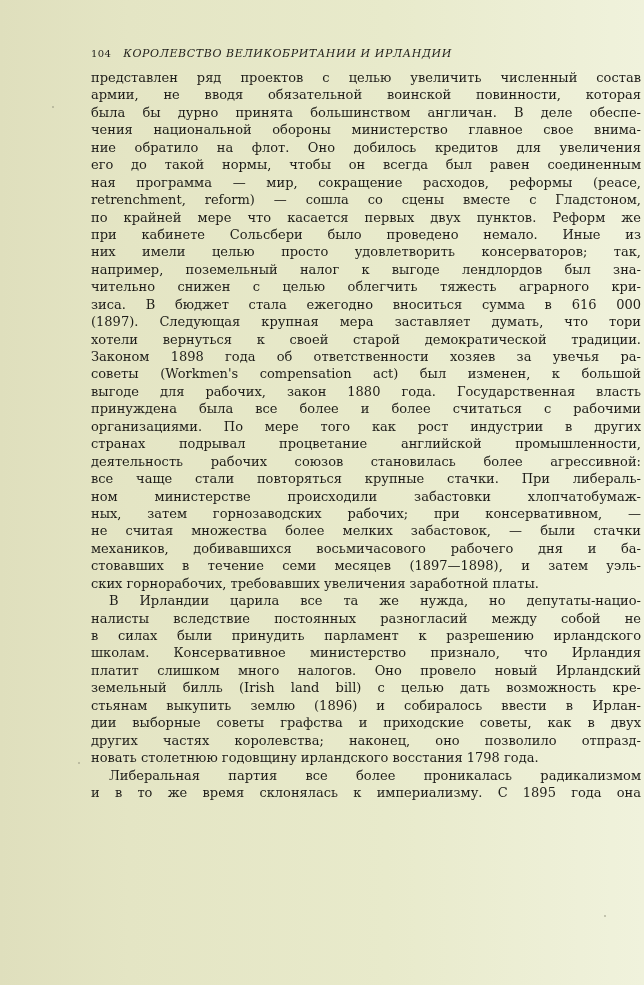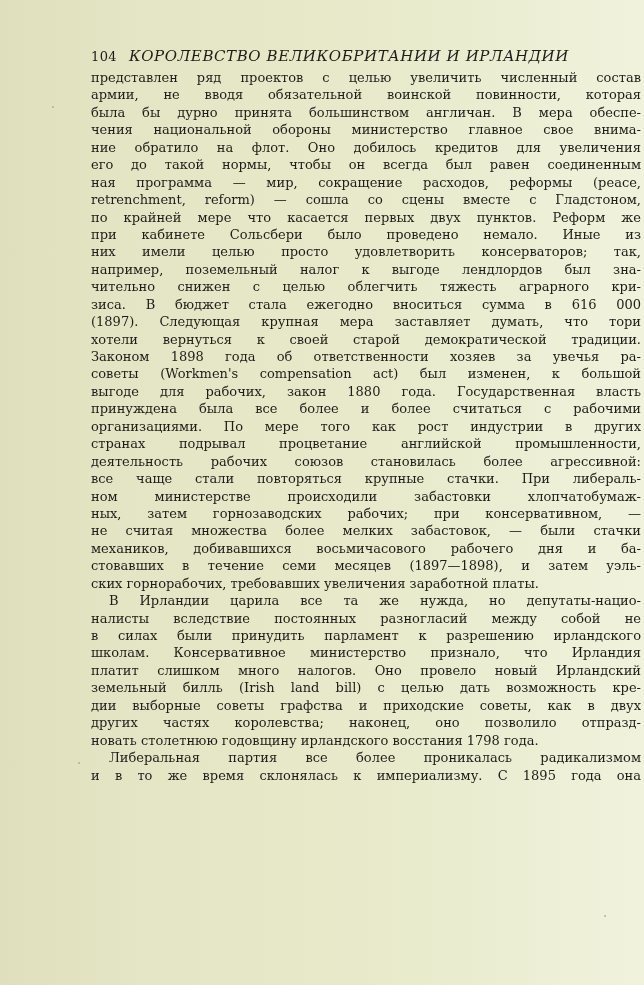--- a/index.html
+++ b/index.html
@@ -11,22 +11,22 @@
       position: relative;
     }
     .page {
       position: absolute; left: 91px; top: 47px; width: 550px;
     }
     .running-head {
       display: flex; align-items: baseline; height: 22px;
       font-size: 14.5px; letter-spacing: 0.4px;
       white-space: nowrap;
     }
-    .page-number { font-size: 13px; margin-right: 12px; }
-    .running-title { font-style: italic; text-transform: uppercase; font-size: 15px; letter-spacing: 0.6px; }
+    .page-number { font-size: 10px; margin-right: 12px; }
+    .running-title { font-style: italic; text-transform: uppercase; font-size: 11px; letter-spacing: 0.6px; }
     .body-text {
       margin-top: 0;
       font-size: 13px;
       line-height: 17.45px;
     }
     .line {
       display: block; white-space: nowrap;
       text-align: justify; text-align-last: justify;
       height: 17.45px; overflow: visible;
     }
@@ -39,21 +39,21 @@
 <body>
 
 <div class="page">
   <div class="running-head">
     <span class="page-number">104</span>
     <span class="running-title">Королевство Великобритании и Ирландии</span>
   </div>
   <div class="body-text" id="body-text">
       <span class="line">представлен ряд проектов с целью увеличить численный состав</span>
       <span class="line">армии, не вводя обязательной воинской повинности, которая</span>
-      <span class="line">была бы дурно принята большинством англичан. В мера обеспе-</span>
+      <span class="line">была бы дурно принята большинством англичан. В деле обеспе-</span>
       <span class="line">чения национальной обороны министерство главное свое внима-</span>
       <span class="line">ние обратило на флот. Оно добилось кредитов для увеличения</span>
       <span class="line">его до такой нормы, чтобы он всегда был равен соединенным</span>
       <span class="line"><span>ная программа — мир, сокращение расходов, реформы </span><span class="it">(peace,</span><span></span></span>
       <span class="line"><span></span><span class="it">retrenchment, reform)</span><span> — сошла со сцены вместе с Гладстоном,</span></span>
       <span class="line">по крайней мере что касается первых двух пунктов. Реформ же</span>
       <span class="line">при кабинете Сольсбери было проведено немало. Иные из</span>
       <span class="line">них имели целью просто удовлетворить консерваторов; так,</span>
       <span class="line">например, поземельный налог к выгоде лендлордов был зна-</span>
       <span class="line">чительно снижен с целью облегчить тяжесть аграрного кри-</span>
@@ -73,20 +73,21 @@
       <span class="line">не считая множества более мелких забастовок, — были стачки</span>
       <span class="line">механиков, добивавшихся восьмичасового рабочего дня и ба-</span>
       <span class="line">стовавших в течение семи месяцев (1897—1898), и затем уэль-</span>
       <span class="line last">ских горнорабочих, требовавших увеличения заработной платы.</span>
       <span class="line indent">В Ирландии царила все та же нужда, но депутаты-нацио-</span>
       <span class="line">налисты вследствие постоянных разногласий между собой не</span>
       <span class="line">в силах были принудить парламент к разрешению ирландского</span>
       <span class="line">школам. Консервативное министерство признало, что Ирландия</span>
       <span class="line"><span>платит слишком много налогов. Оно провело новый </span><span class="it">Ирландский</span><span></span></span>
       <span class="line"><span></span><span class="it">земельный билль (Irish land bill)</span><span> с целью дать возможность кре-</span></span>
+      <span class="line">стьянам выкупить землю (1896) и собиралось ввести в Ирлан-</span>
       <span class="line">дии выборные советы графства и приходские советы, как в двух</span>
       <span class="line">других частях королевства; наконец, оно позволило отпразд-</span>
       <span class="line last">новать столетнюю годовщину ирландского восстания 1798 года.</span>
       <span class="line indent">Либеральная партия все более проникалась радикализмом</span>
       <span class="line">и в то же время склонялась к империализму. С 1895 года она</span>
     </div>
 </div>
 
 <span class="speck" style="left:52px;top:106px"></span>
 <span class="speck" style="left:604px;top:915px"></span>

